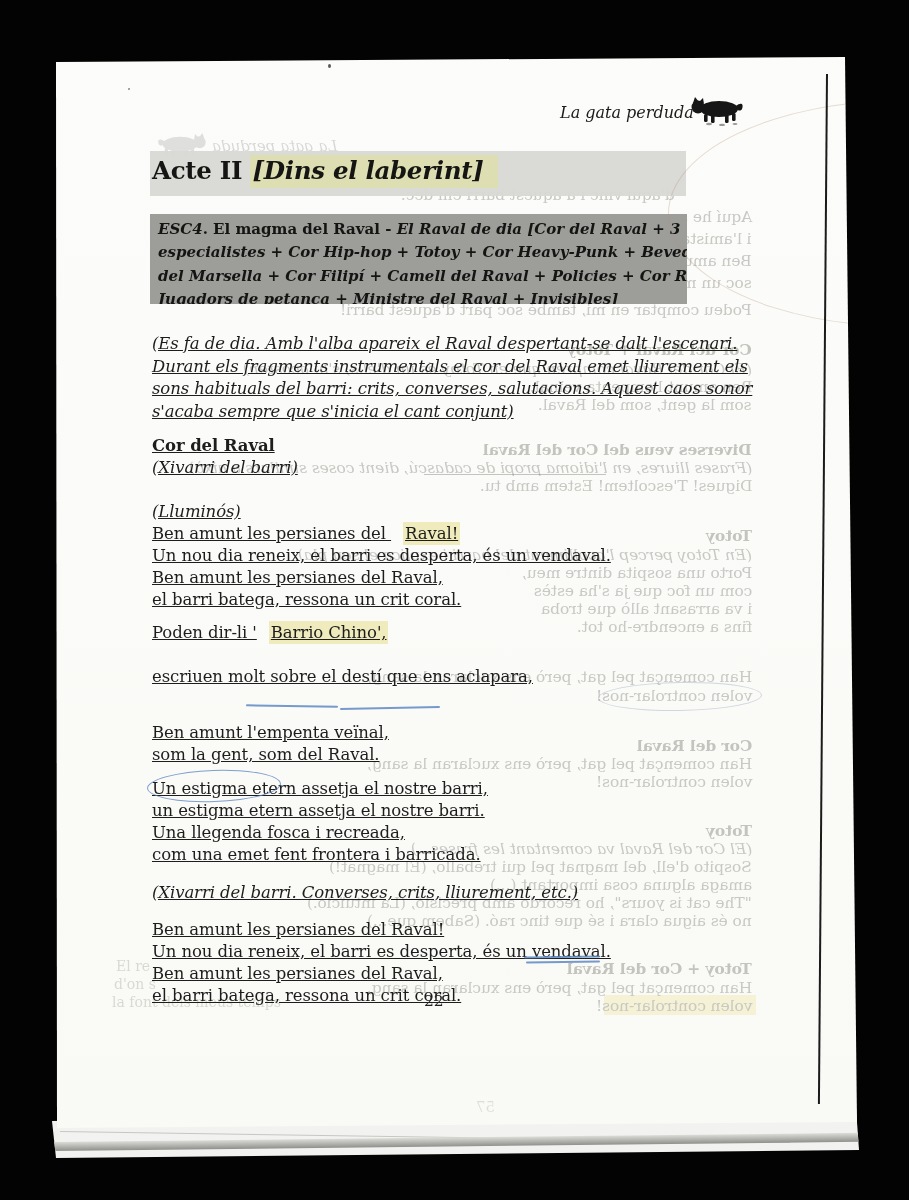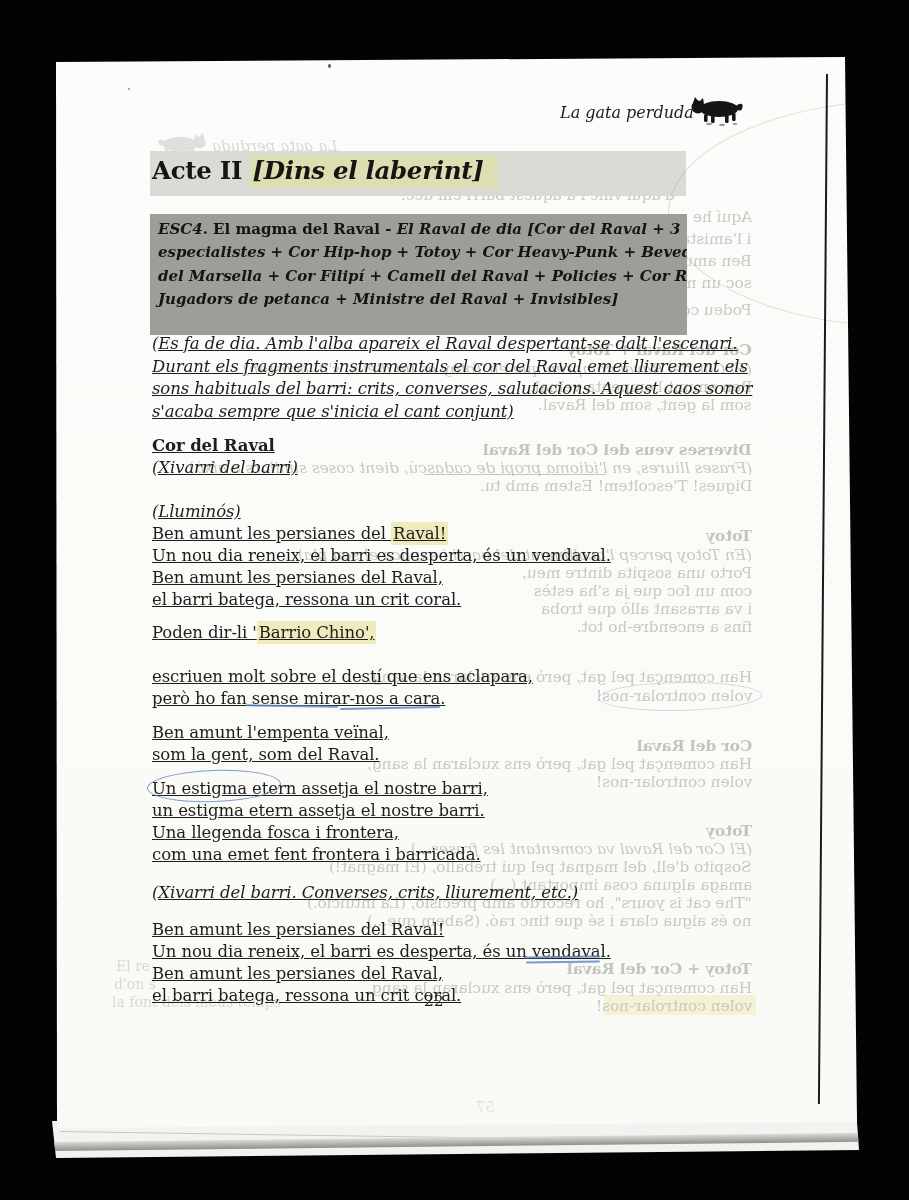--- a/index.html
+++ b/index.html
@@ -12,29 +12,29 @@
           transform:rotate(-0.9deg);transform-origin:left top;}
   .sheet2 .sline2{position:absolute;left:60px;top:1131px;width:730px;height:1px;background:#c6c6c3;
           transform:rotate(0.85deg);transform-origin:left top;}
   .sheet2 .sband{position:absolute;left:48px;top:1142px;width:812px;height:9px;
           background:linear-gradient(#dcdcd9,#90908d);transform:rotate(-0.65deg);transform-origin:left top;}
   .page{position:absolute;inset:0;z-index:2;background:linear-gradient(180deg,#fcfcfa,#f9f9f6);
         clip-path:polygon(56px 62px,845px 57px,857px 1122px,57px 1128px);}
   
   .fl{position:absolute;left:152px;white-space:nowrap;font-size:16.5px;color:#1d1d1c;z-index:3;letter-spacing:-0.1px;text-decoration:underline;}
   .it{font-style:italic}.bd{font-weight:bold}
-  .hl{background:rgba(230,222,138,0.55);padding:2px 2px;color:inherit;}
+  .hl{background:rgba(230,222,138,0.55);padding:2px 2px;color:inherit;margin-left:12px;}
   .brand{position:absolute;left:560px;top:103px;width:125px;text-align:right;font-style:italic;
          font-size:16px;color:#1c1c1b;z-index:3;white-space:nowrap;}
   .catlogo{position:absolute;left:689px;top:96px;z-index:3;}
   .band{position:absolute;left:150px;top:151px;width:536px;height:45px;background:rgba(216,216,213,0.95);z-index:2;}
   .pagetitle{position:absolute;left:152px;top:156px;font-size:24.5px;font-weight:bold;color:#151514;
          white-space:nowrap;z-index:3;letter-spacing:-0.3px;}
   .pagetitle .thl{font-style:italic;background:rgba(224,227,148,0.55);padding:1px 14px 3px 2px;}
-  .scenebox{position:absolute;left:150px;top:214px;width:537px;height:121px;background:#9d9d9a;z-index:2;
+  .scenebox{position:absolute;left:150px;top:214px;width:537px;height:90px;background:#9d9d9a;z-index:2;
          color:#141413;font-size:15px;font-weight:bold;line-height:23.4px;padding:4px 8px 0 8px;
          box-sizing:border-box;overflow:hidden;}
   .scenebox div{white-space:nowrap;}
   .pgnum{position:absolute;left:424px;top:992px;font-size:15.5px;color:#222;z-index:3;}
   
   .bl{position:absolute;right:157px;white-space:nowrap;font-size:15.5px;color:#c8c8c4;
       transform:scaleX(-1);z-index:1;letter-spacing:-0.1px;}
   .blb{font-weight:bold;color:#c4c4bf;}
   .bl.ind{right:234px;}
   .blfrag{position:absolute;white-space:nowrap;font-size:14px;color:rgba(145,152,135,0.32);z-index:1;}
@@ -169,28 +169,27 @@
     <div class="fl it" style="top:458px">(Xivarri del barri)</div>
 
     <div class="fl it" style="top:502px">(Lluminós)</div>
     <div class="fl" style="top:524px"><span>Ben amunt les persianes del </span><span class="hl">Raval!</span></div>
     <div class="fl" style="top:546px">Un nou dia reneix, el barri es desperta, és un vendaval.</div>
     <div class="fl" style="top:568px">Ben amunt les persianes del Raval,</div>
     <div class="fl" style="top:590px">el barri batega, ressona un crit coral.</div>
 
     <div class="fl" style="top:623px"><span>Poden dir-li '</span><span class="hl">Barrio Chino',</span></div>
     <div class="fl" style="top:667px">escriuen molt sobre el destí que ens aclapara,</div>
-    <div class="fl" style="top:689px">però ho fan sense mirar-nos a cara.</div>
 
     <div class="fl" style="top:723px">Ben amunt l'empenta veïnal,</div>
     <div class="fl" style="top:745px">som la gent, som del Raval.</div>
 
     <div class="fl" style="top:779px">Un estigma etern assetja el nostre barri,</div>
     <div class="fl" style="top:801px">un estigma etern assetja el nostre barri.</div>
-    <div class="fl" style="top:823px">Una llegenda fosca i frontera,</div>
+    <div class="fl" style="top:823px">Una llegenda fosca i recreada,</div>
     <div class="fl" style="top:845px">com una emet fent frontera i barricada.</div>
 
     <div class="fl it" style="top:883px">(Xivarri del barri. Converses, crits, lliurement, etc.)</div>
 
     <div class="fl" style="top:920px">Ben amunt les persianes del Raval!</div>
     <div class="fl" style="top:942px">Un nou dia reneix, el barri es desperta, és un vendaval.</div>
     <div class="fl" style="top:964px">Ben amunt les persianes del Raval,</div>
     <div class="fl" style="top:986px">el barri batega, ressona un crit coral.</div>
 
     <div class="pgnum">22</div>

